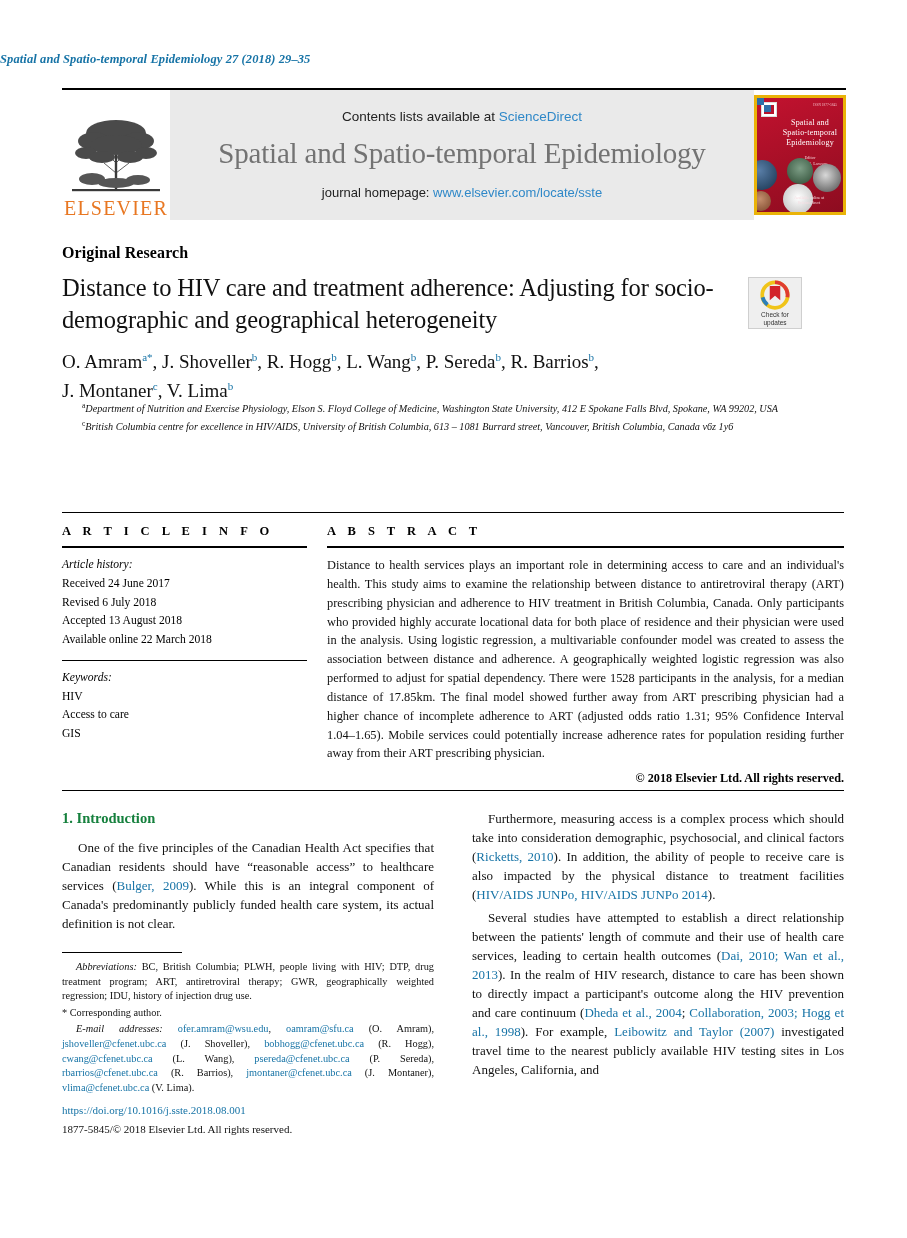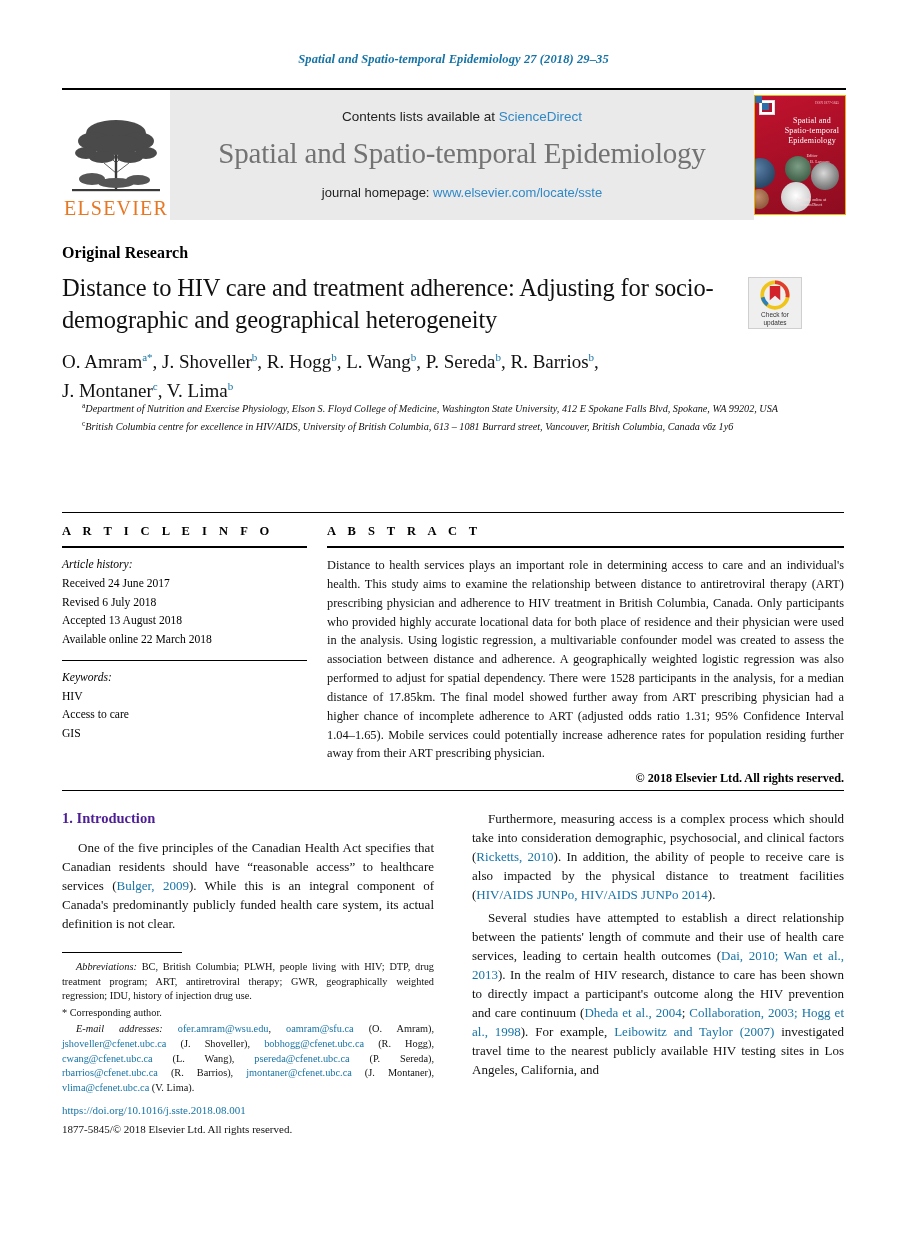--- a/index.html
+++ b/index.html
@@ -22,21 +22,21 @@
     padding: 0;
     box-sizing: border-box;
   }
 
   
   .running-head {
     position: absolute;
     top: 52px;
     left: 0;
     width: 907px;
-    text-align: center;
+    text-align: left;
     font-size: 12.5px;
     font-style: italic;
     font-weight: bold;
     color: #1673a6;
     letter-spacing: 0.1px;
   }
 
   
   .masthead {
     position: absolute;
@@ -104,21 +104,21 @@
     display: flex;
     align-items: center;
     justify-content: flex-end;
   }
   .cover {
     width: 108px;
     height: 120px;
     position: relative;
     overflow: hidden;
     background: #b5132c;
-    border: 1px solid #eab308;
+    border: 3px solid #eab308;
     box-sizing: border-box;
   }
   .cover .cov-red {
     position: absolute; inset: 0;
     background: linear-gradient(160deg,#c2122f 0%, #a50f26 55%, #8d0c20 100%);
   }
   .cover .cov-title {
     position: absolute;
     top: 20px; right: 5px;
     width: 56px;
@@ -299,21 +299,21 @@
     width: 372px;
   }
   .col-right {
     position: absolute;
     top: 810px; left: 472px;
     width: 372px;
   }
   .h2 {
     font-size: 14.5px;
     font-weight: bold;
-    color: #4c1d95;
+    color: #15803d;
     margin: 0 0 12px 0;
   }
   p.body {
     font-size: 13px;
     line-height: 1.46;
     text-align: justify;
     margin: 0 0 4px 0;
     text-indent: 16px;
     color: #111;
   }

